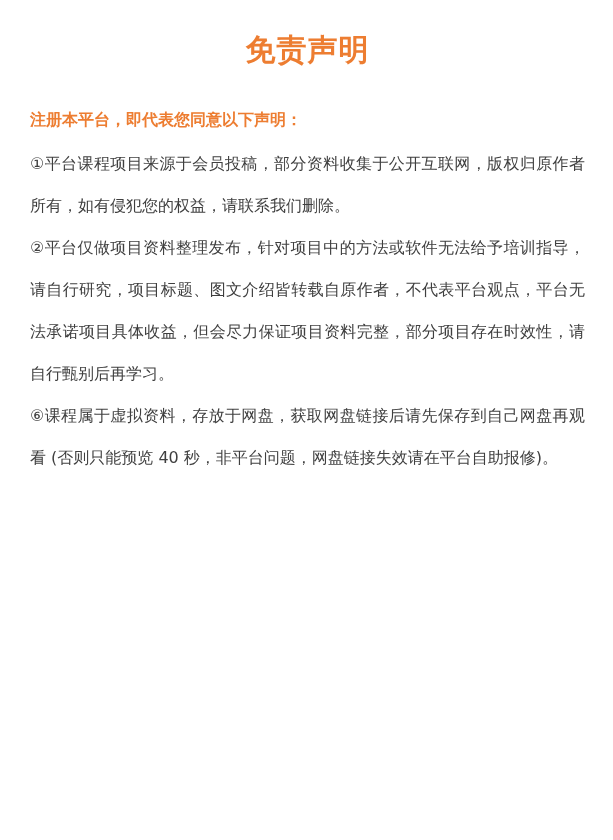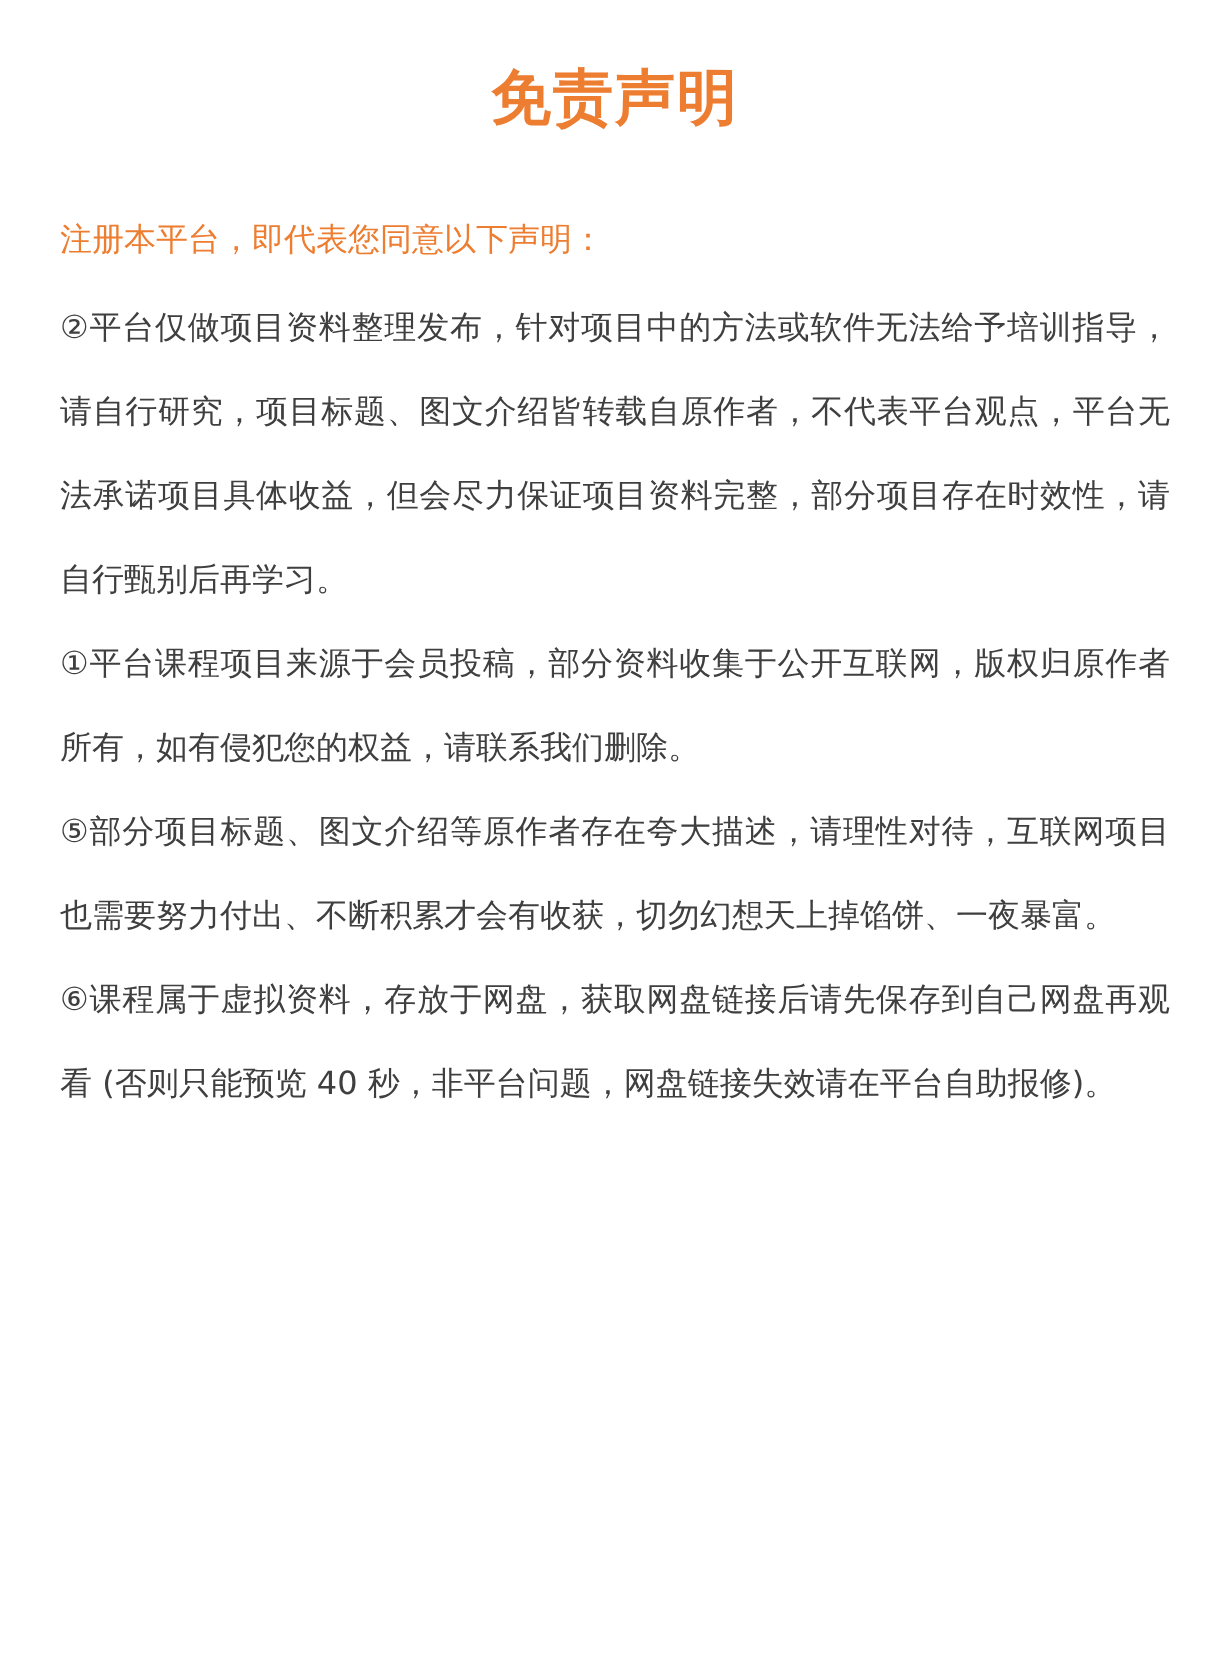--- a/index.html
+++ b/index.html
@@ -26,21 +26,21 @@
     font-size:30px;
     line-height:34px;
     font-weight:700;
     letter-spacing:1px;
     color:var(--accent);
   }
   .intro{
     margin:0 0 12px 0;
     font-size:16px;
     line-height:22px;
-    font-weight:400;
+    font-weight:700;
     color:var(--accent);
   }
   .body-text p{
     margin:0;
     font-size:16px;
     line-height:42px;
     color:var(--body-text);
     text-align:justify;
     text-justify:inter-ideograph;
     word-break:break-all;
@@ -48,18 +48,17 @@
 </style>
 </head>
 <body>
 
 <div class="page">
   <h1 class="title">免责声明</h1>
 
   <p class="intro">注册本平台，即代表您同意以下声明：</p>
 
   <div class="body-text">
+    <p>①平台课程项目来源于会员投稿，部分资料收集于公开互联网，版权归原作者所有，如有侵犯您的权益，请联系我们删除。</p>
     <p>②平台仅做项目资料整理发布，针对项目中的方法或软件无法给予培训指导，请自行研究，项目标题、图文介绍皆转载自原作者，不代表平台观点，平台无法承诺项目具体收益，但会尽力保证项目资料完整，部分项目存在时效性，请自行甄别后再学习。</p>
-    <p>①平台课程项目来源于会员投稿，部分资料收集于公开互联网，版权归原作者所有，如有侵犯您的权益，请联系我们删除。</p>
-    <p>⑤部分项目标题、图文介绍等原作者存在夸大描述，请理性对待，互联网项目也需要努力付出、不断积累才会有收获，切勿幻想天上掉馅饼、一夜暴富。</p>
     <p>⑥课程属于虚拟资料，存放于网盘，获取网盘链接后请先保存到自己网盘再观看 (否则只能预览 40 秒，非平台问题，网盘链接失效请在平台自助报修)。</p>
   </div>
 </div>
 
 </body></html>

